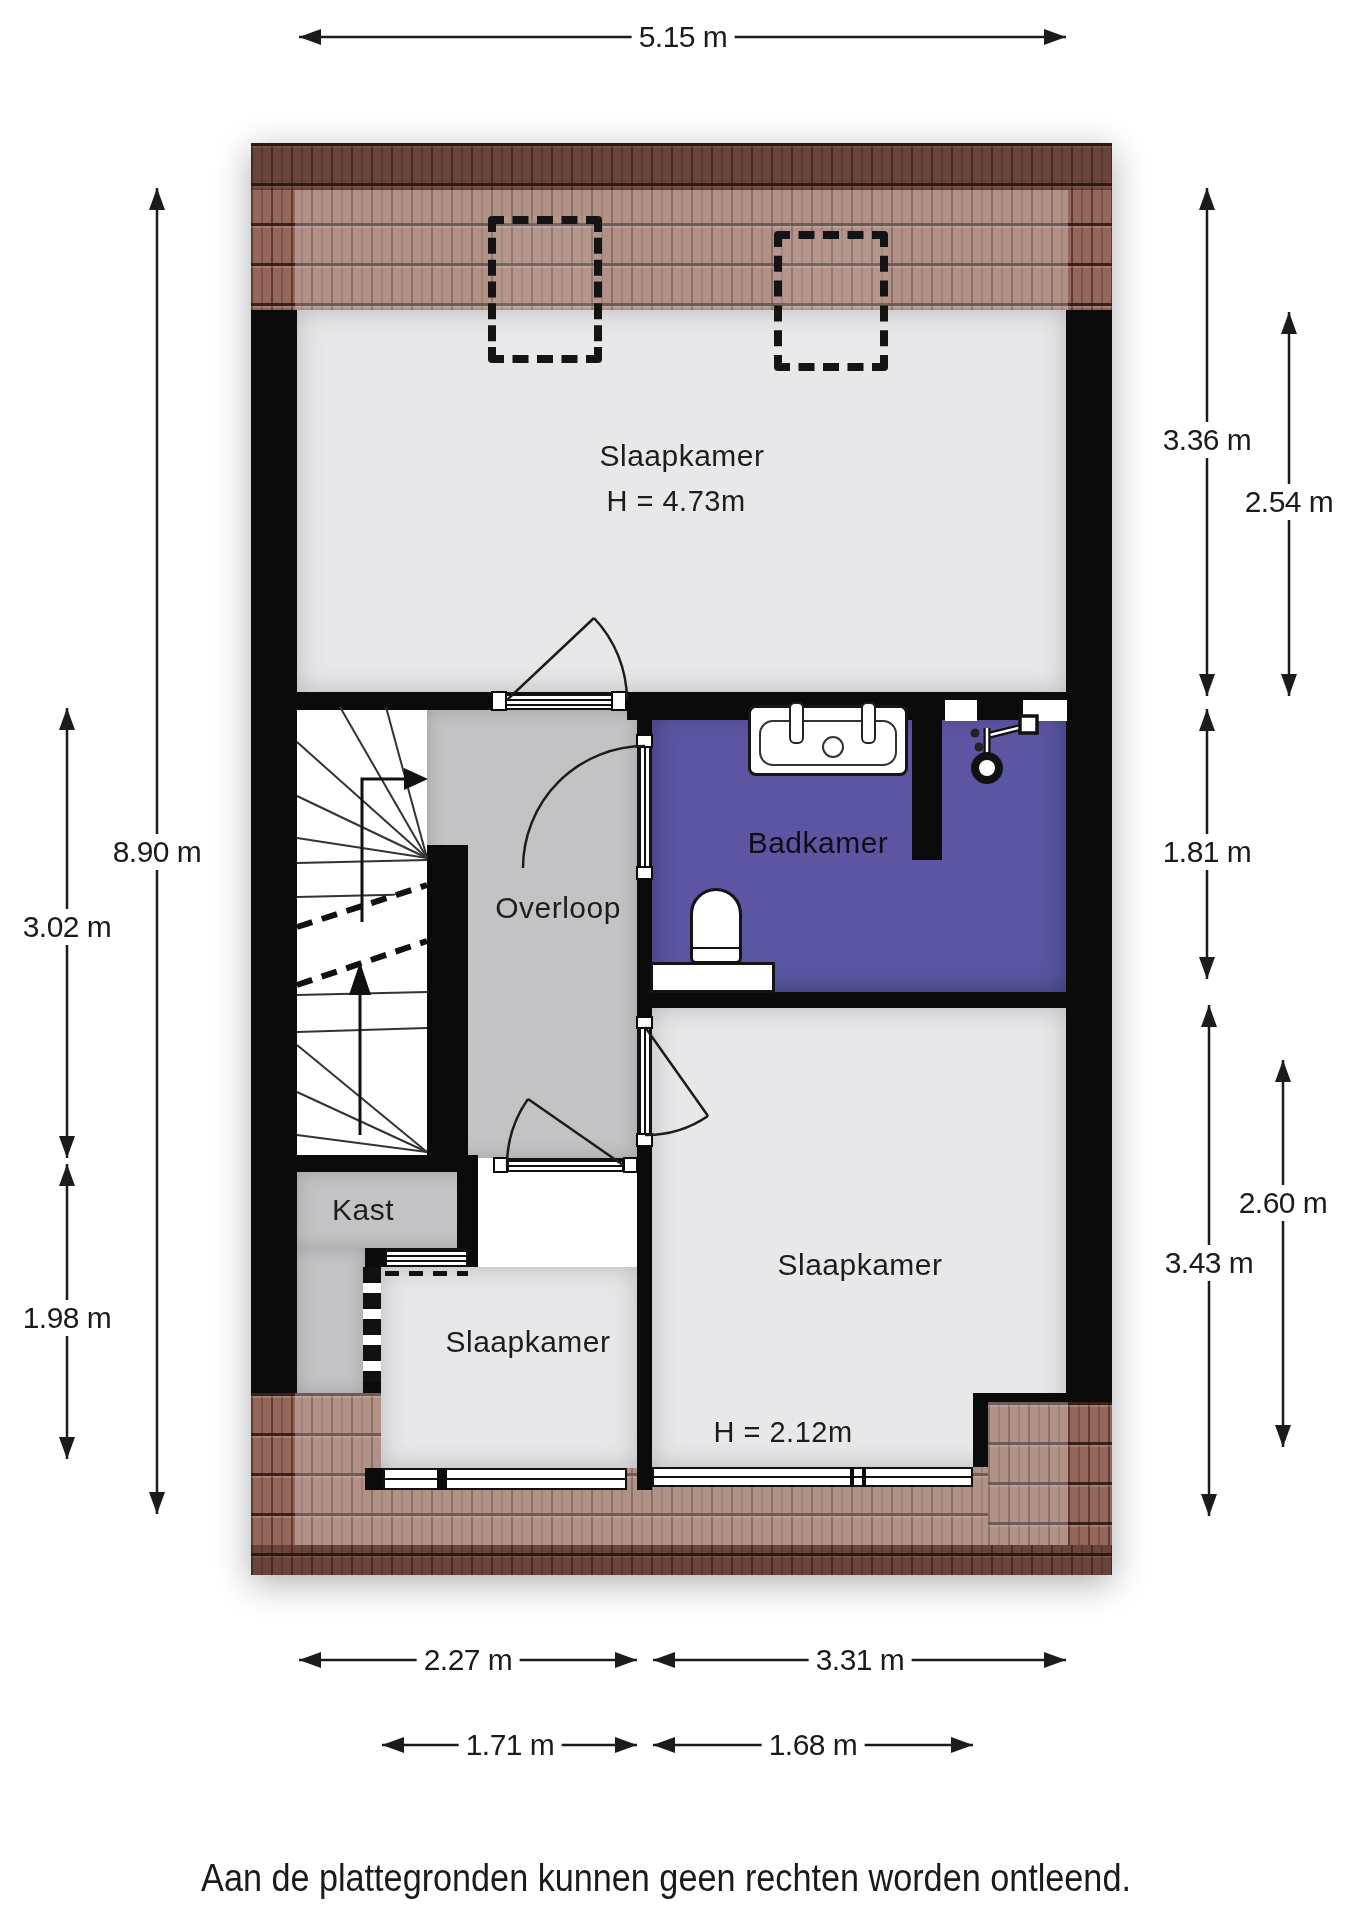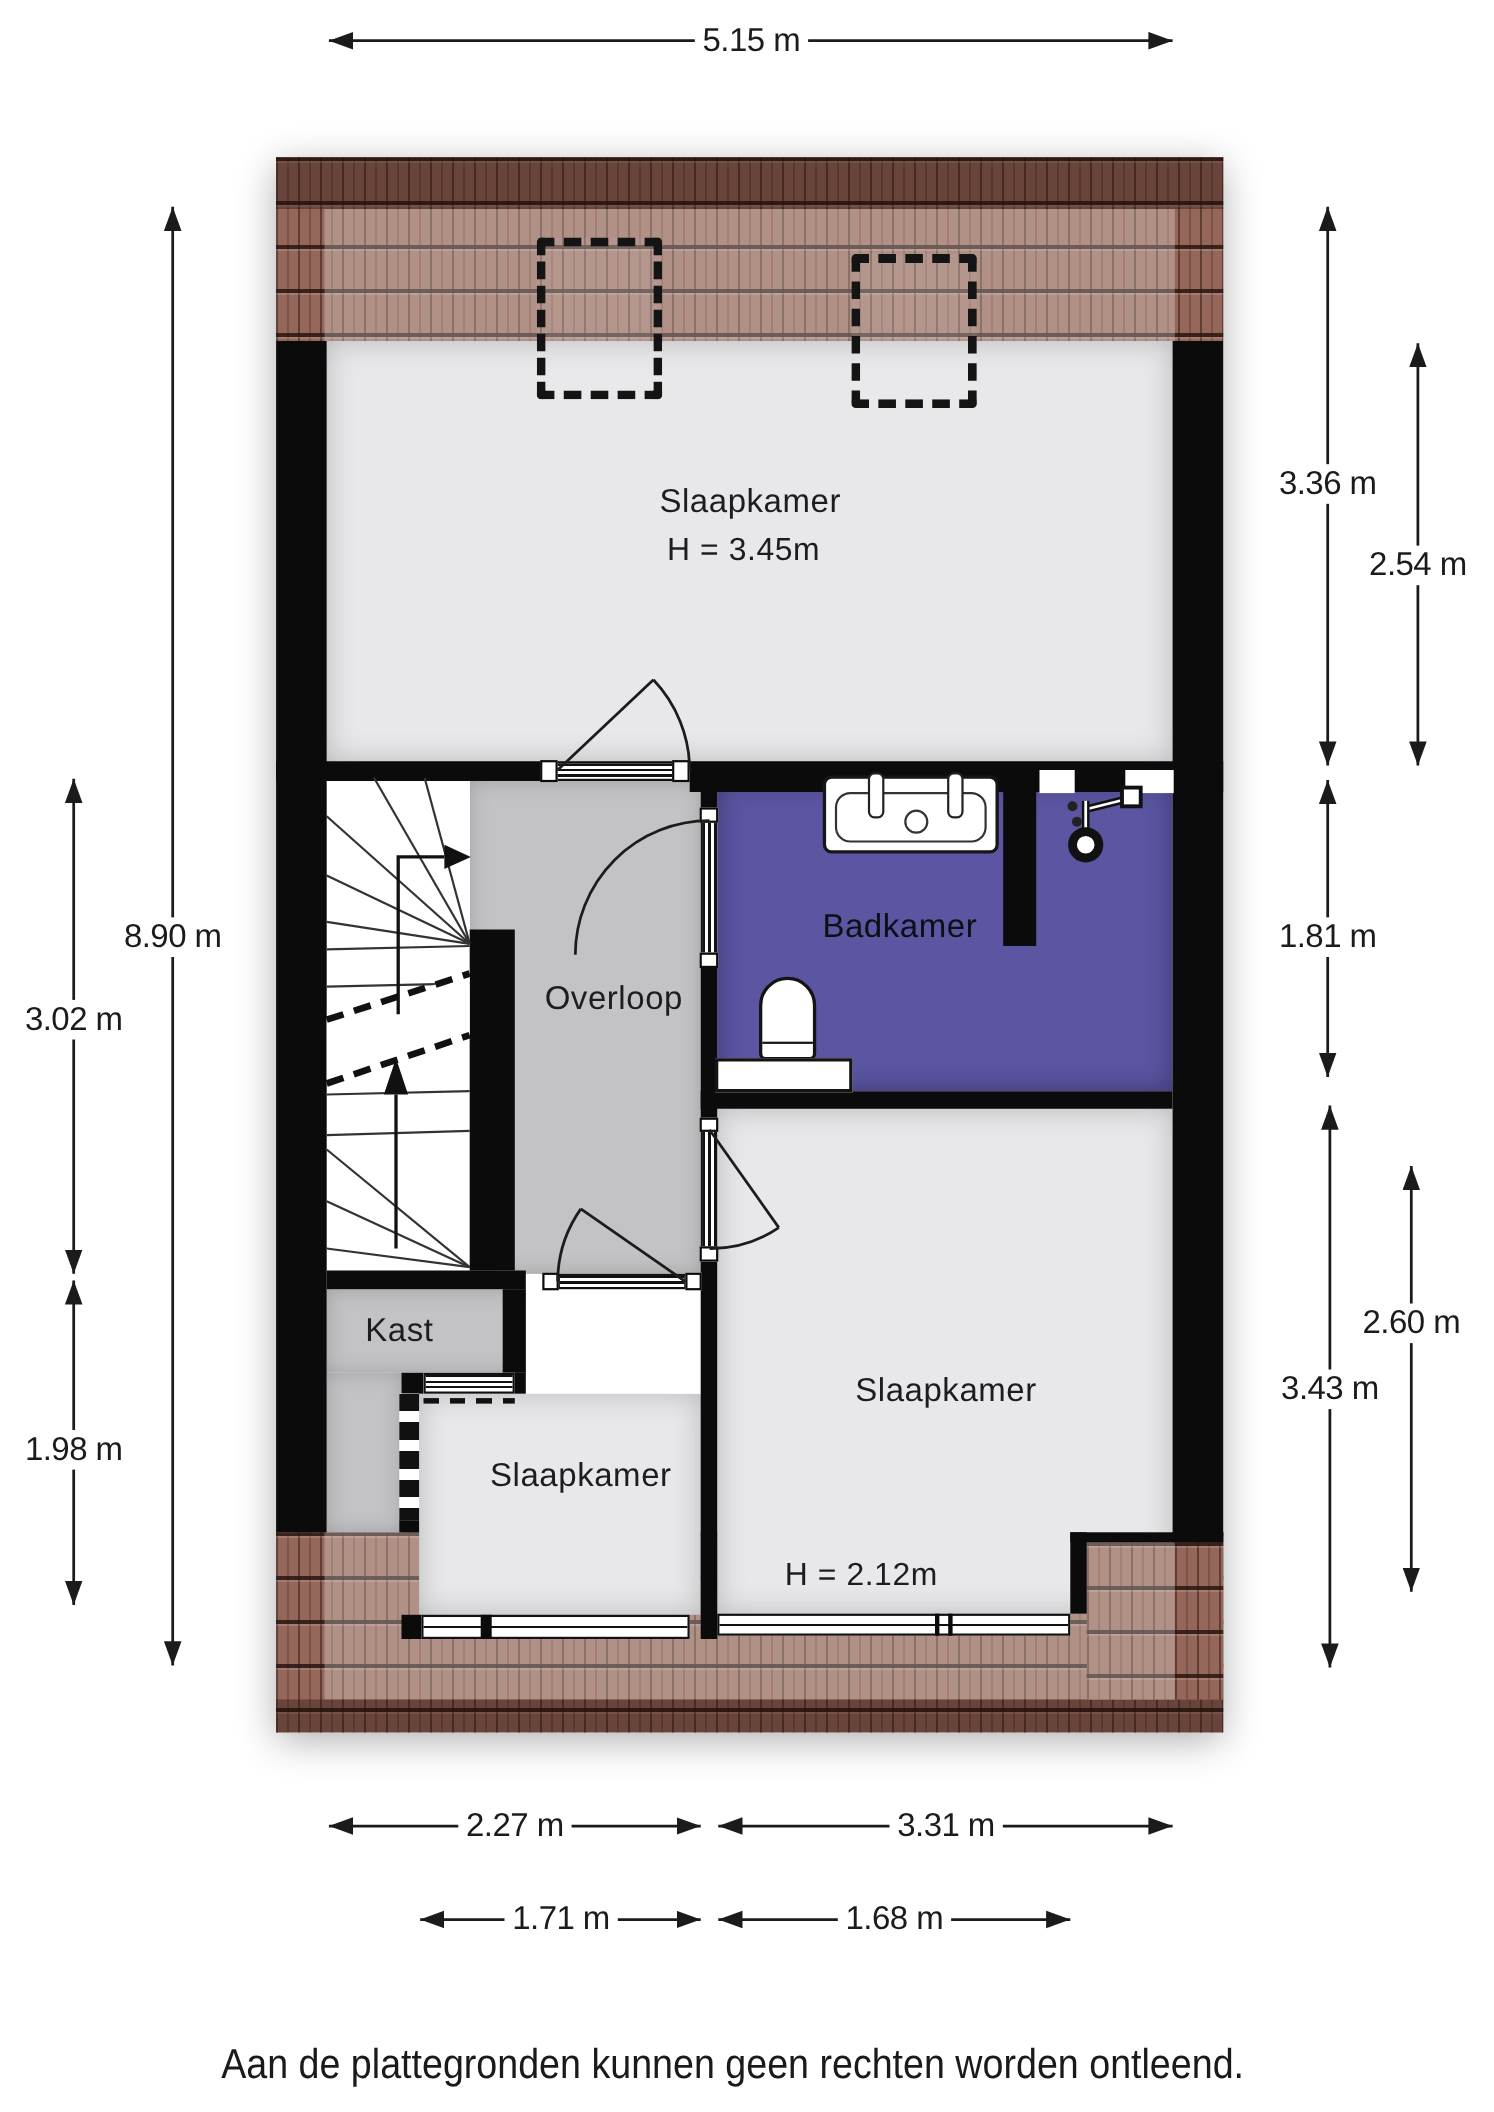--- a/index.html
+++ b/index.html
@@ -201,34 +201,34 @@
     <path d="M1283 1060 L1283 1447" marker-start="url(#ah)" marker-end="url(#ah)"></path>
     <path d="M1209 1005 L1209 1516" marker-start="url(#ah)" marker-end="url(#ah)"></path>
     <path d="M299 1660 L637 1660" marker-start="url(#ah)" marker-end="url(#ah)"></path>
     <path d="M653 1660 L1066 1660" marker-start="url(#ah)" marker-end="url(#ah)"></path>
     <path d="M382 1745 L637 1745" marker-start="url(#ah)" marker-end="url(#ah)"></path>
     <path d="M653 1745 L973 1745" marker-start="url(#ah)" marker-end="url(#ah)"></path>
   </g>
 </svg>
 
 <div class="abs room-label" style="left:682px;top:456px;">Slaapkamer</div>
-<div class="abs room-label" style="left:676px;top:501px;font-size:29px;">H = 3.45m</div>
+<div class="abs room-label" style="left:676px;top:501px;font-size:29px;">H = 4.73m</div>
 <div class="abs room-label" style="left:818px;top:843px;color:#0e0e14;">Badkamer</div>
 <div class="abs room-label" style="left:558px;top:908px;">Overloop</div>
 <div class="abs room-label" style="left:363px;top:1210px;">Kast</div>
 <div class="abs room-label" style="left:528px;top:1342px;">Slaapkamer</div>
 <div class="abs room-label" style="left:860px;top:1265px;">Slaapkamer</div>
 <div class="abs room-label" style="left:783px;top:1432px;font-size:29px;">H = 2.12m</div>
 
 <div class="abs dim-label" style="left:683px;top:37px;">5.15 m</div>
 <div class="abs dim-label" style="left:157px;top:852px;">8.90 m</div>
 <div class="abs dim-label" style="left:67px;top:927px;">3.02 m</div>
 <div class="abs dim-label" style="left:67px;top:1318px;">1.98 m</div>
 <div class="abs dim-label" style="left:1207px;top:440px;">3.36 m</div>
-<div class="abs dim-label" style="left:1289px;top:502px;margin-top:12px;">2.54 m</div>
+<div class="abs dim-label" style="left:1289px;top:502px;">2.54 m</div>
 <div class="abs dim-label" style="left:1207px;top:852px;">1.81 m</div>
 <div class="abs dim-label" style="left:1283px;top:1203px;">2.60 m</div>
 <div class="abs dim-label" style="left:1209px;top:1263px;">3.43 m</div>
 <div class="abs dim-label" style="left:468px;top:1660px;">2.27 m</div>
 <div class="abs dim-label" style="left:860px;top:1660px;">3.31 m</div>
 <div class="abs dim-label" style="left:510px;top:1745px;">1.71 m</div>
 <div class="abs dim-label" style="left:813px;top:1745px;">1.68 m</div>
 
 <div class="abs disclaimer" style="left:666px;top:1878px;">Aan de plattegronden kunnen geen rechten worden ontleend.</div>
 

